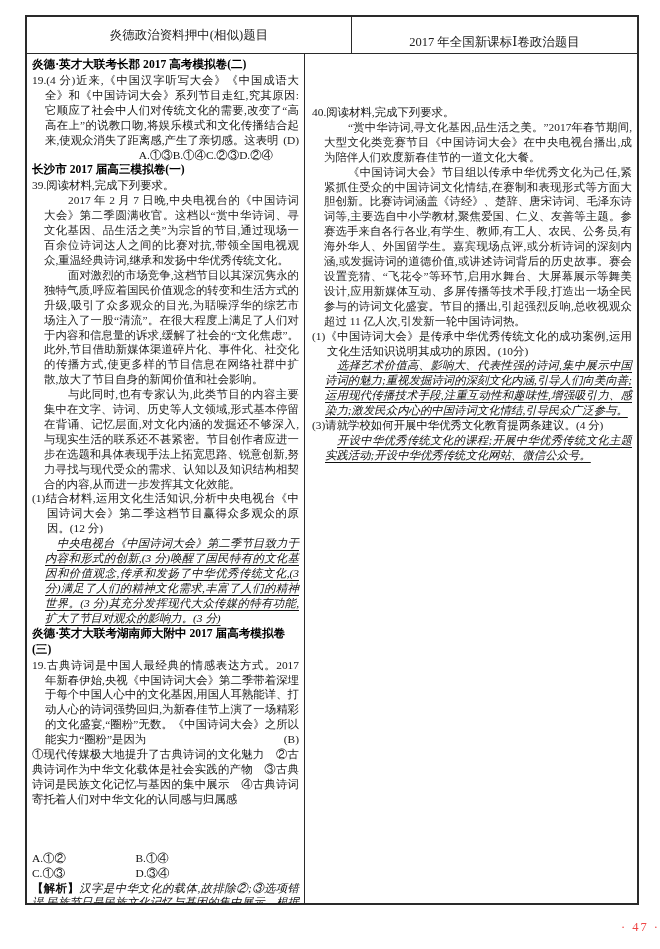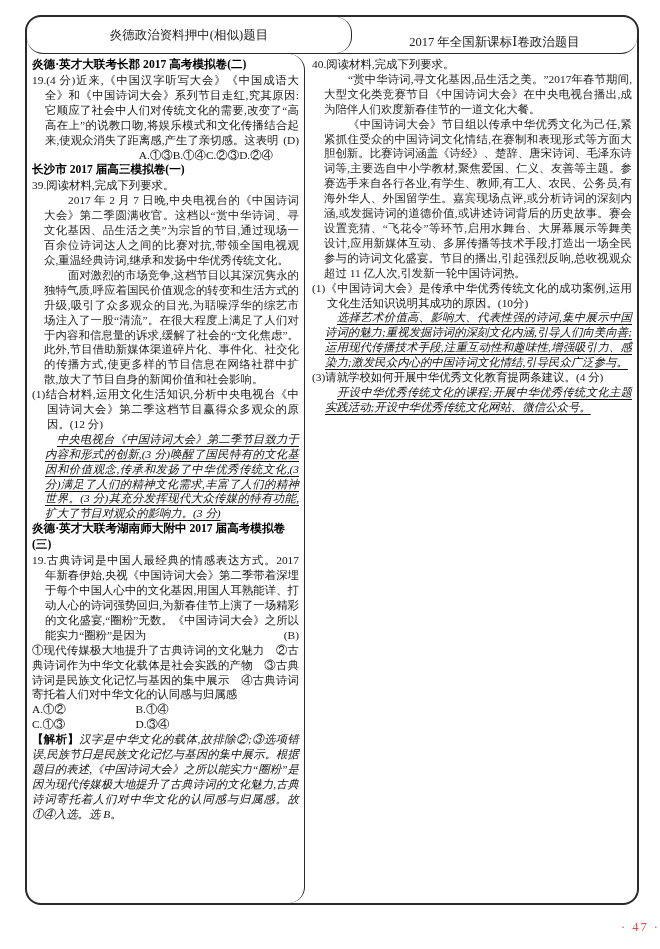--- a/index.html
+++ b/index.html
@@ -1,15 +1,15 @@
 <!DOCTYPE html>
 <html lang="zh"><head>
 <meta charset="utf-8">
 <style>
-  * { margin:0; padding:0; box-sizing:border-box;border-radius:16px; }
+  * { margin:0; padding:0; box-sizing:border-box; }
   html,body { background:#ffffff; }
   body {
     width:660px; height:949px; position:relative;
     font-family:"Liberation Serif","DejaVu Serif",serif;
     color:#111;
   }
   .sheet { position:absolute; inset:0; background:#fff; }
 
   .grid-table {
     position:absolute; left:25px; top:15px; width:614px; height:890px;
@@ -17,29 +17,29 @@
     background:#fff;
   }
   .table-header { display:flex; height:37px; border-bottom:1.6px solid #2a2a2a; flex:0 0 auto; }
   .th-cell { display:flex; align-items:center; justify-content:center; font-size:12.5px; color:#222; }
   .th-left { width:325px; border-right:1.6px solid #2a2a2a; }
   .th-right { flex:1;margin-top:14px; }
 
   .table-body { flex:1 1 auto; display:flex; overflow:hidden; }
   .col { overflow:hidden; padding:3px 5px 0 5px; }
   .col-left { width:278px; border-right:1.6px solid #2a2a2a; }
-  .col-right { flex:1; padding-left:7px; }
+  .col-right { flex:1; padding-left:7px;margin-top:48px; }
 
   p { font-size:11.4px; line-height:14.9px; color:#161616; text-align:justify; }
   .heading { font-weight:bold; font-size:11.6px; line-height:16px; color:#000; text-align:left; }
   .q { padding-left:13px; text-indent:-13px; }
   .ansmark { float:right; text-indent:0; padding-left:4px; }
   .opts { }
   .choices-row { display:flex; justify-content:flex-end; padding-right:26px; font-size:11.4px; line-height:14.9px;margin-left:32px; }
-  .choices-grid { display:grid; grid-template-columns:1fr 1fr; padding-right:60px; font-size:11.4px; line-height:14.9px; }
+  .choices-grid { display:grid; grid-template-columns:1fr 1fr; padding-right:60px; font-size:11.4px; line-height:14.9px;margin-top:44px; }
   .material { padding-left:12px; text-indent:24px; color:#242424; }
   .subq { padding-left:15px; text-indent:-15px; }
   .answer {
     font-style:italic; color:#101010;
     padding-left:13px; text-indent:12px;
     text-decoration:underline; text-decoration-thickness:1px; text-underline-offset:3px;
   }
   .analysis { font-style:italic; color:#101010;font-family:Liberation Serif, serif; }
   .analysis-tag { font-weight:bold; font-style:normal; }
 
@@ -70,20 +70,21 @@
           <span>A.①③</span>
           <span>B.①④</span>
           <span>C.②③</span>
           <span>D.②④</span>
         </div>
 
         <p class="heading">长沙市 2017 届高三模拟卷(一)</p>
         <p>39.阅读材料,完成下列要求。</p>
         <p class="material">2017 年 2 月 7 日晚,中央电视台的《中国诗词大会》第二季圆满收官。这档以“赏中华诗词、寻文化基因、品生活之美”为宗旨的节目,通过现场一百余位诗词达人之间的比赛对抗,带领全国电视观众,重温经典诗词,继承和发扬中华优秀传统文化。</p>
         <p class="material">面对激烈的市场竞争,这档节目以其深沉隽永的独特气质,呼应着国民价值观念的转变和生活方式的升级,吸引了众多观众的目光,为聒噪浮华的综艺市场注入了一股“清流”。在很大程度上满足了人们对于内容和信息量的诉求,缓解了社会的“文化焦虑”。此外,节目借助新媒体渠道碎片化、事件化、社交化的传播方式,使更多样的节目信息在网络社群中扩散,放大了节目自身的新闻价值和社会影响。</p>
+        <p class="material">与此同时,也有专家认为,此类节目的内容主要集中在文字、诗词、历史等人文领域,形式基本停留在背诵、记忆层面,对文化内涵的发掘还不够深入,与现实生活的联系还不甚紧密。节目创作者应进一步在选题和具体表现手法上拓宽思路、锐意创新,努力寻找与现代受众的需求、认知以及知识结构相契合的内容,从而进一步发挥其文化效能。</p>
         <p class="subq">(1)结合材料,运用文化生活知识,分析中央电视台《中国诗词大会》第二季这档节目赢得众多观众的原因。(12 分)</p>
         <p class="answer">中央电视台《中国诗词大会》第二季节目致力于内容和形式的创新,(3 分)唤醒了国民特有的文化基因和价值观念,传承和发扬了中华优秀传统文化,(3 分)满足了人们的精神文化需求,丰富了人们的精神世界。(3 分)其充分发挥现代大众传媒的特有功能,扩大了节目对观众的影响力。(3 分)</p>
 
         <p class="heading">炎德·英才大联考湖南师大附中 2017 届高考模拟卷(三)</p>
         <p class="q"><span>19.古典诗词是中国人最经典的情感表达方式。2017 年新春伊始,央视《中国诗词大会》第二季带着深埋于每个中国人心中的文化基因,用国人耳熟能详、打动人心的诗词强势回归,为新春佳节上演了一场精彩的文化盛宴,“圈粉”无数。《中国诗词大会》之所以能实力“圈粉”是因为</span><span class="ansmark">(B)</span></p>
         <p class="opts">①现代传媒极大地提升了古典诗词的文化魅力　②古典诗词作为中华文化载体是社会实践的产物　③古典诗词是民族文化记忆与基因的集中展示　④古典诗词寄托着人们对中华文化的认同感与归属感</p>
         <div class="choices-grid">
           <span>A.①②</span>
           <span>B.①④</span>
           <span>C.①③</span>

